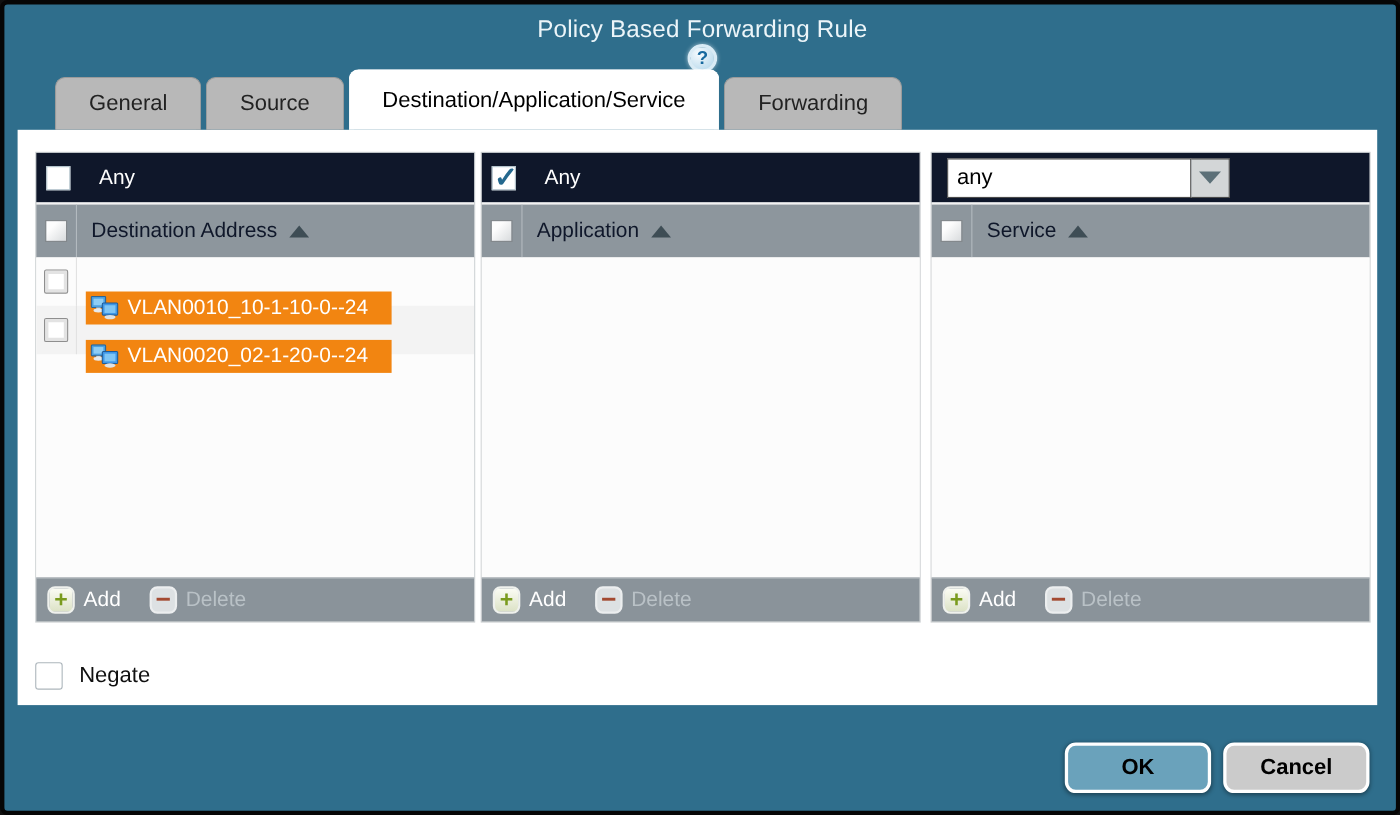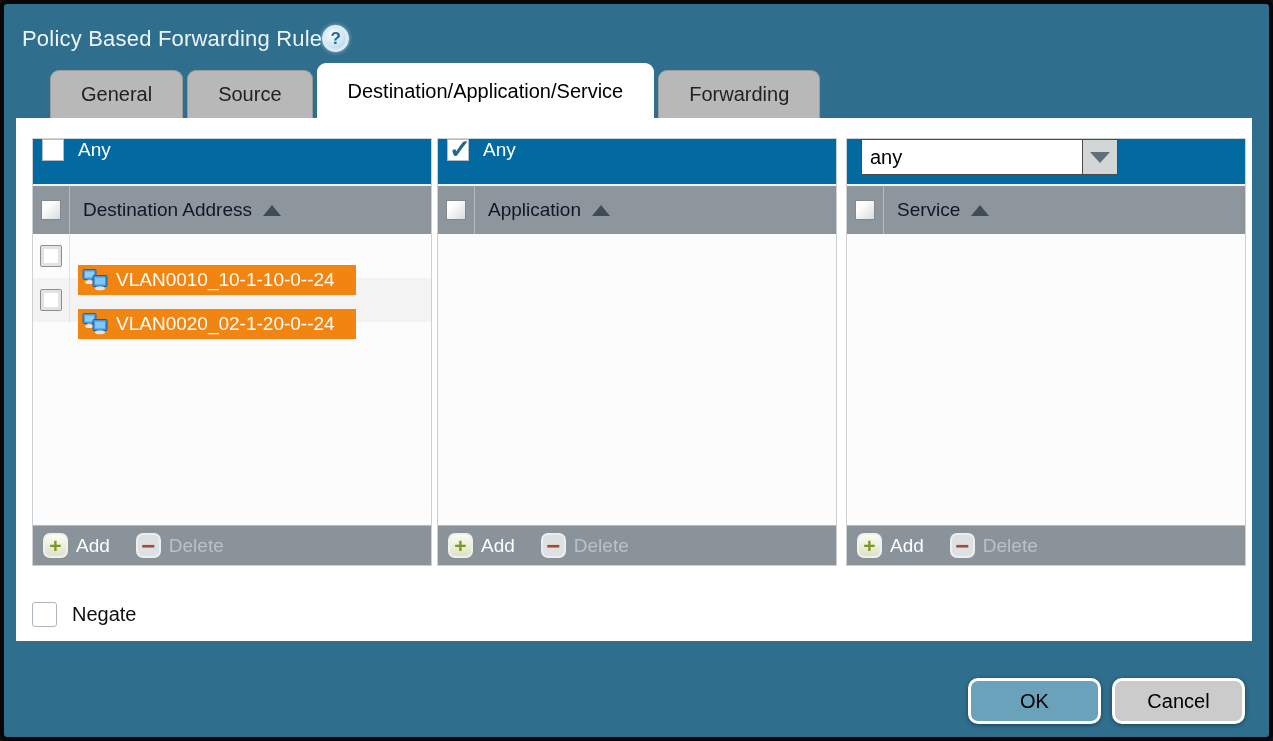--- a/index.html
+++ b/index.html
@@ -11,22 +11,23 @@
     background:#2F6E8C;
     border:4px solid #060606;
     border-radius:7px;
     position:relative;
     overflow:hidden;
   }
 
   
   .titlebar{
     height:59px;
-    display:flex; align-items:center; justify-content:flex-start;
+    display:flex; align-items:center; justify-content:space-between;
     padding:10px 14px 0 18px;
+    flex-direction:column;
   }
   .title{ color:#ECF5F9; font-size:22px; font-weight:400; letter-spacing:.2px; }
   .help-icon{
     width:27px; height:27px; border-radius:50%;
     border:3px solid #D9EBF5;
     background:radial-gradient(circle at 35% 30%, #F6FBFE, #AFD4E9);
     color:#16699F; font-weight:bold; font-size:17px;
     display:flex; align-items:center; justify-content:center;
     box-shadow:0 0 4px rgba(255,255,255,.55);
     cursor:pointer;
@@ -60,23 +61,24 @@
     display:flex; flex-direction:column;
     border:1px solid #CDD1D3;
     background:#FBFBFB;
   }
   .panel.dest{ margin-right:5px; }
   .panel.apps{ margin-right:9px; }
 
   
   .any-bar{
     height:45px; flex:0 0 45px;
-    background:#0369a1;
-    display:flex; align-items:flex-start;
+    background:#0f172a;
+    display:flex; align-items:center;
     padding-left:9px;
+    gap:12px;
   }
   .cb{
     width:22px; height:22px;
     background:#FFFFFF;
     border:1px solid #AEBFC8;
     position:relative; cursor:pointer; flex:0 0 auto;
   }
   .cb.checked::after{
     content:"✓";
     position:absolute; left:1px; top:-6px;
@@ -172,23 +174,23 @@
   .negate-row{ display:flex; align-items:center; margin-top:36px; gap:15px; }
   .negate-cb{
     width:25px; height:25px; border-radius:3px;
     background:#FFFFFF; border:1px solid #ADB6BC;
     cursor:pointer;
   }
   .negate-label{ color:#101010; font-size:20px; }
 
   
   .bottom-bar{
-    position:absolute; left:0; right:0; bottom:0; height:96px;
-    display:flex; justify-content:flex-end; align-items:center;
-    padding:24px 24px 0 0; gap:11px;
+    position:absolute; left:0; right:0; bottom:16px; height:96px;
+    display:flex; justify-content:flex-end; align-items:flex-end;
+    padding:24px 24px 0 0; gap:11px;font-weight:bold;
   }
   .btn{
     width:133px; height:46px;
     border:3px solid #FFFFFF; border-radius:10px;
     font-size:20px; color:#000;
     display:flex; align-items:center; justify-content:center;
     box-shadow:0 1px 4px rgba(0,0,0,.4);
     cursor:pointer;
   }
   .btn.ok{ background:#6AA2BB; }

